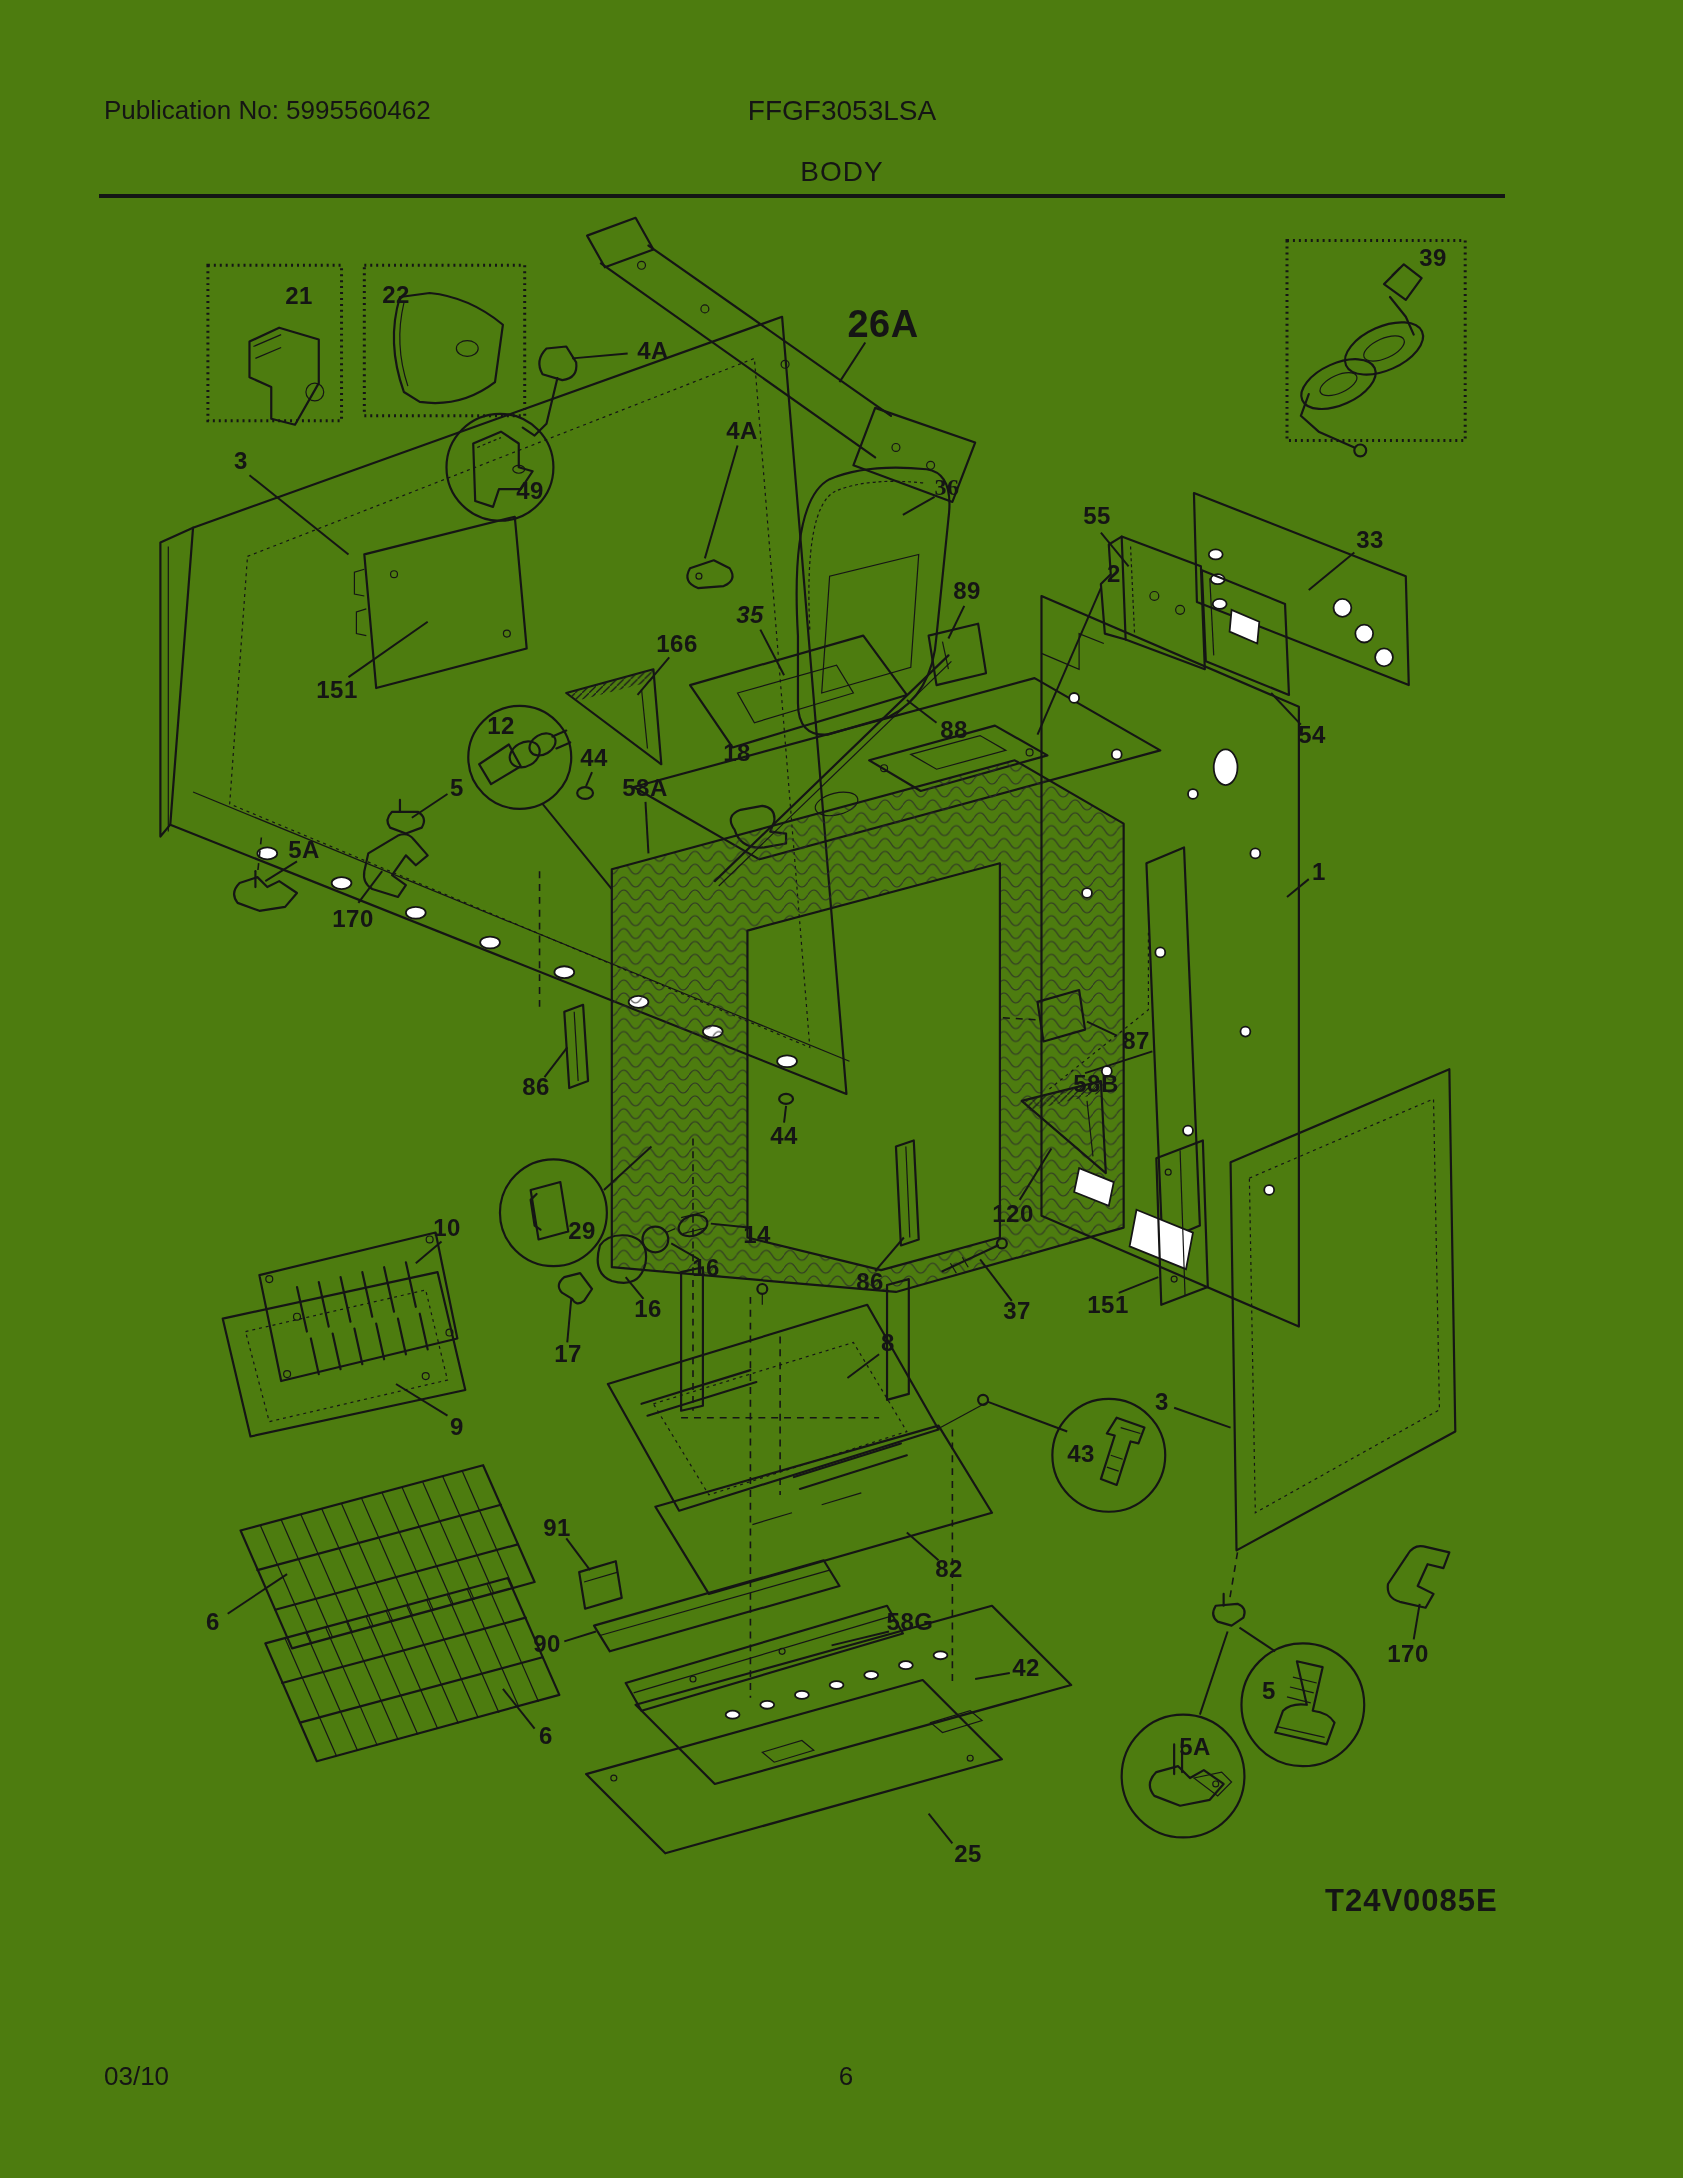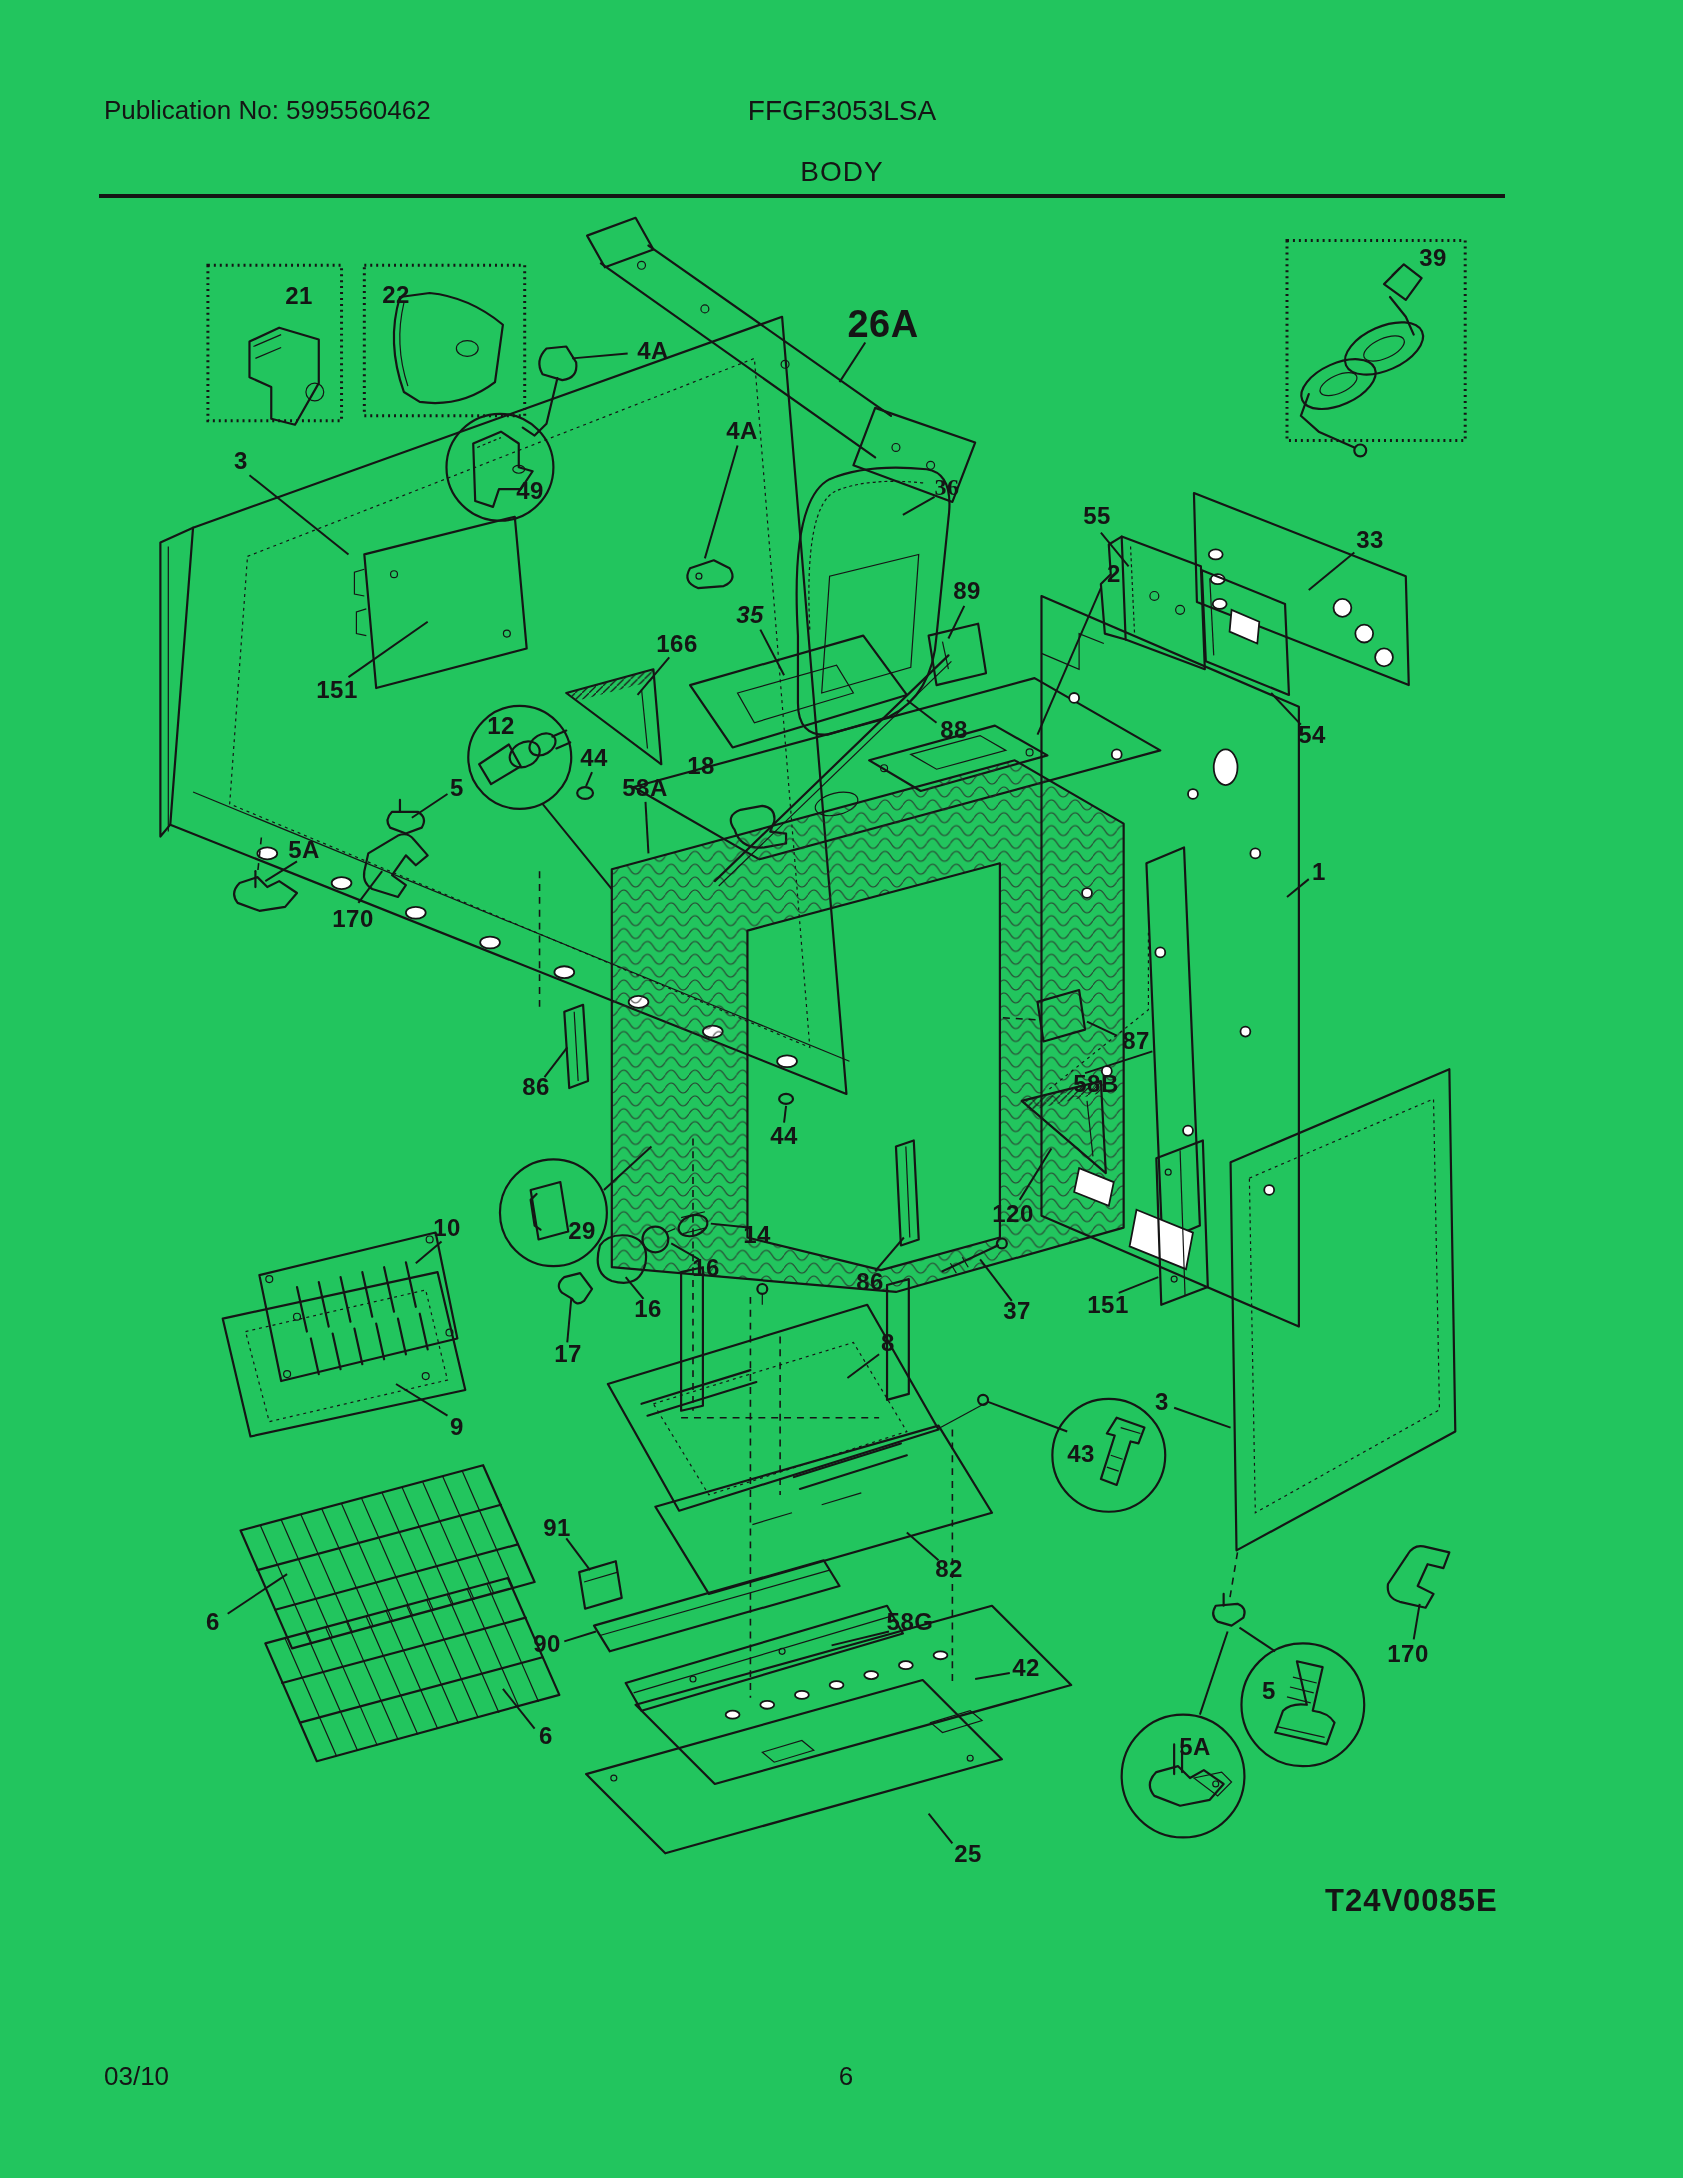--- a/index.html
+++ b/index.html
@@ -1,18 +1,18 @@
 <!DOCTYPE html>
 <html><head>
 <meta charset="utf-8">
 <style>
   html,body{margin:0;padding:0;background:#e8e8e8;}
   #page{
     position:relative;width:1683px;height:2178px;margin:0 auto;
-    background:#22c55e;overflow:hidden;
+    background:#4d7c0f;overflow:hidden;
     font-family:"Liberation Sans", sans-serif;color:#151515;
   }
   .hdr{position:absolute;font-size:26px;white-space:nowrap;}
   .center{transform:translateX(-50%);}
   #rule{position:absolute;left:99px;top:194px;width:1406px;height:4px;background:#151515;}
   #diagram{position:absolute;left:0;top:0;}
   .callout{
     position:absolute;transform:translate(-50%,-55%);
     font-weight:bold;font-size:24px;letter-spacing:0.5px;white-space:nowrap;
   }
@@ -487,21 +487,21 @@
       <div class="callout" style="left: 1312px; top: 736px;">54</div>
       <div class="callout" style="left: 750px; top: 616px; font-style: italic;">35</div>
       <div class="callout" style="left: 967px; top: 592px;">89</div>
       <div class="callout" style="left: 1114px; top: 575px;">2</div>
       <div class="callout" style="left: 954px; top: 731px;">88</div>
       <div class="callout" style="left: 677px; top: 645px;">166</div>
       <div class="callout" style="left: 337px; top: 691px;">151</div>
       <div class="callout" style="left: 501px; top: 727px;">12</div>
       <div class="callout" style="left: 594px; top: 759px;">44</div>
       <div class="callout" style="left: 645px; top: 789px;">58A</div>
-      <div class="callout" style="left: 701px; top: 754px; margin-top: 13px;">18</div>
+      <div class="callout" style="left: 737px; top: 754px;">18</div>
       <div class="callout" style="left: 457px; top: 789px;">5</div>
       <div class="callout" style="left: 304px; top: 851px;">5A</div>
       <div class="callout" style="left: 353px; top: 920px;">170</div>
       <div class="callout" style="left: 536px; top: 1088px;">86</div>
       <div class="callout" style="left: 1136px; top: 1042px;">87</div>
       <div class="callout" style="left: 1096px; top: 1085px;">58B</div>
       <div class="callout" style="left: 1013px; top: 1215px;">120</div>
       <div class="callout" style="left: 784px; top: 1137px;">44</div>
       <div class="callout" style="left: 870px; top: 1283px;">86</div>
       <div class="callout" style="left: 582px; top: 1232px;">29</div>

